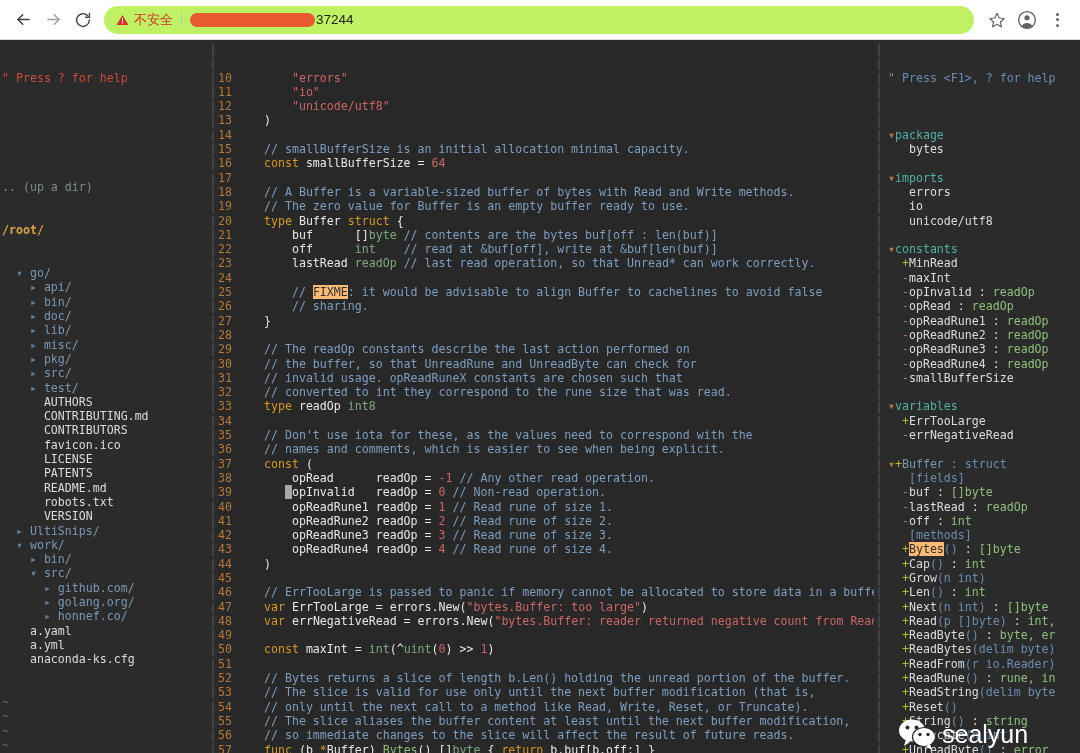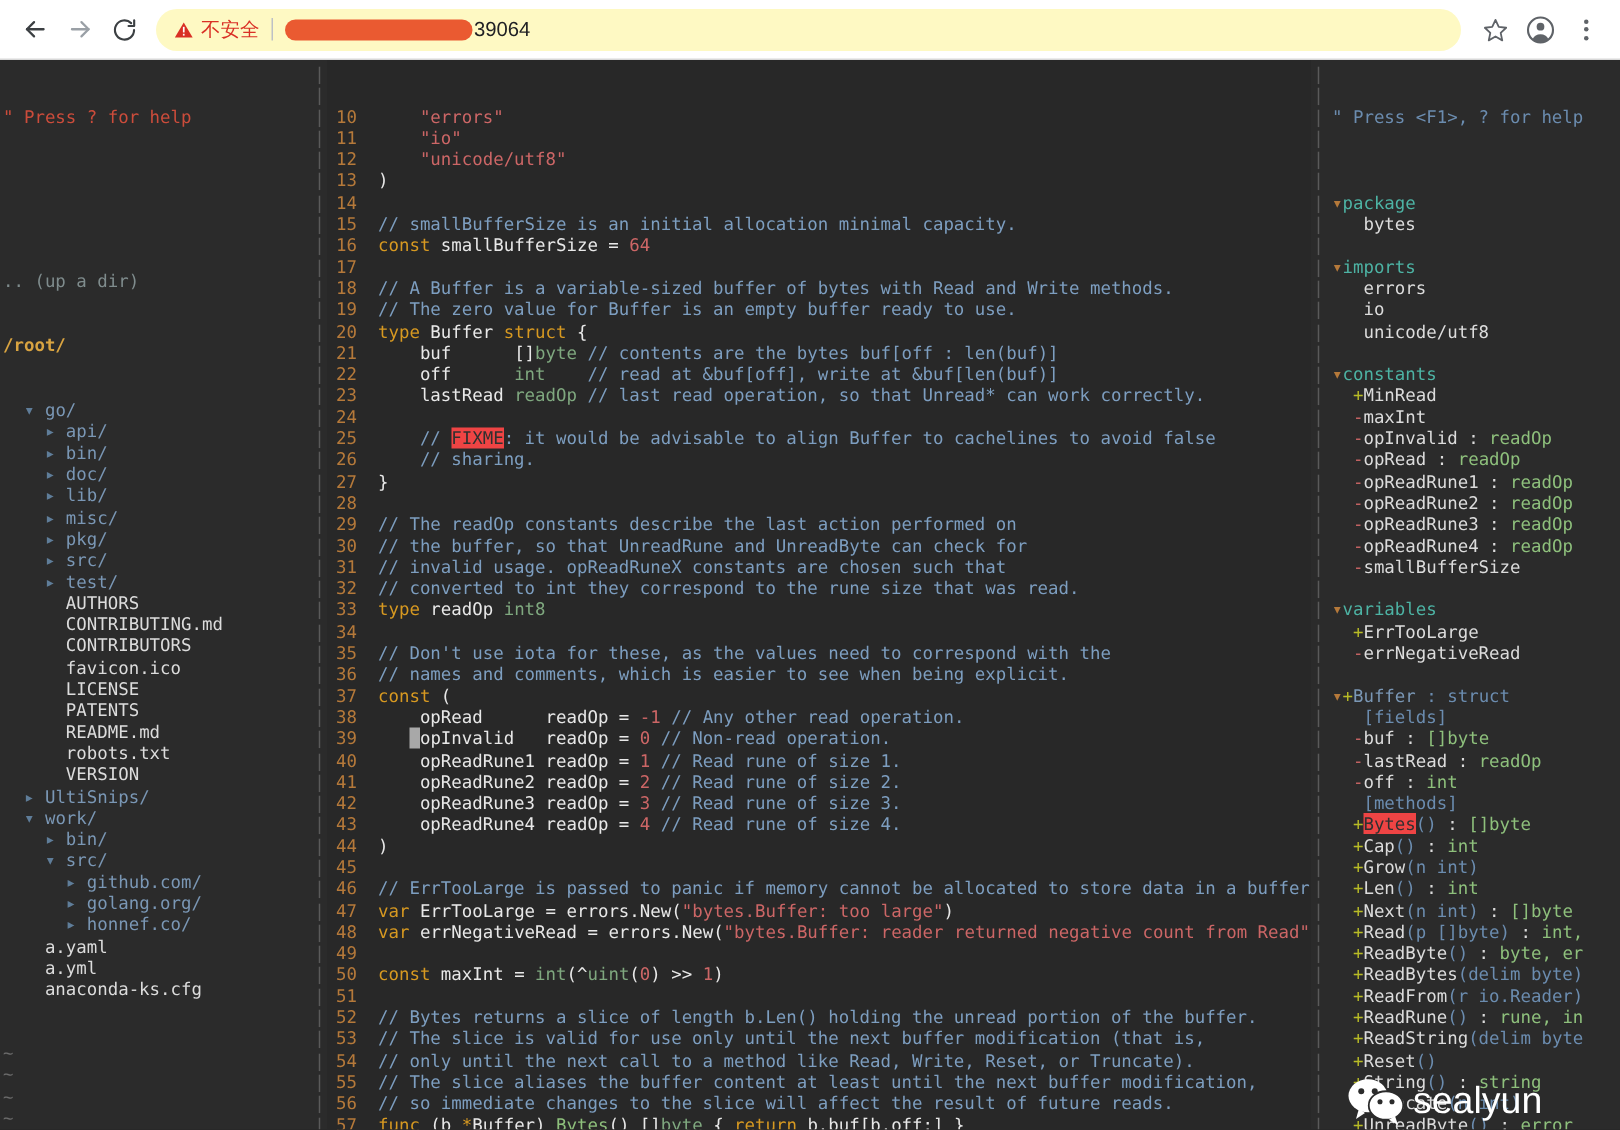--- a/index.html
+++ b/index.html
@@ -27,21 +27,21 @@
     flex: none;
   }
   .nav-btn.back { color: #3c4043; }
   .nav-btn.fwd  { color: #9aa0a6; }
   .nav-btn svg { display:block; }
 
   .omnibox {
     flex: 1 1 auto;
     height: 28px;
     margin: 0 8px 0 6px;
-    background: #fef9c3;
+    background: #bef264;
     border-radius: 14px;
     display: flex; align-items: center;
     padding: 0 12px;
     overflow: hidden;
   }
   .warn-tri {
     width: 13px; height: 12px; flex: none;
     margin-right: 5px;
   }
   .not-secure {
@@ -105,32 +105,32 @@
   
   .help     { color: #cc4c3b; }
   .updir    { color: #7f8c8d; margin-top: 24px; }
   .rootpath { color: #d9a441; font-weight: bold; }
   .dir      { color: #7a97b5; }
   .file     { color: #dcdcdc; text-align: center; }
   .arrow    { color: #5f7d99; }
   .tilde    { color: #6b6b6b; }
 
   
-  .lnum { color: #b5793a; display: inline-block; width: 26px; text-align: center; margin-right: 8px; }
+  .lnum { color: #b5793a; display: inline-block; width: 26px; text-align: left; margin-right: 20px; }
 
   
   .cmt   { color: #7d9ec0; }
   .str   { color: #cc6666; }
   .kw    { color: #d79921; }
   .typ   { color: #7fa87f; }
   .ident { color: #e8e8e8; }
   .num   { color: #cc6666; }
   .punc  { color: #e8e8e8; }
   .fn    { color: #8ec07c; }
-  .hl    { background: #ef4444; color: #303030; }
+  .hl    { background: #fdba74; color: #303030; }
   .cursor { background: #a8a8a8; color: #282828; }
 
   
   .tb-help   { color: #6b8caf; }
   .tb-kind   { color: #4db3a4; margin-top: 24px; }
   .tb-fold   { color: #b5793a; }
   .tb-plus   { color: #b8bb26; }
   .tb-minus  { color: #cc6666; }
   .tb-name   { color: #dcdcdc; }
   .tb-type   { color: #8ec07c; }
@@ -176,21 +176,21 @@
 
   <div class="omnibox">
     <svg class="warn-tri" viewBox="0 0 16 14">
       <polygon points="8,0.8 15.3,13.2 0.7,13.2" fill="#d93025"></polygon>
       <rect x="7.3" y="4.4" width="1.4" height="4.6" fill="#ffffff"></rect>
       <rect x="7.3" y="10.1" width="1.4" height="1.5" fill="#ffffff"></rect>
     </svg>
     <span class="not-secure">不安全</span>
     <span class="omni-sep"></span>
     <span class="redaction"></span>
-    <span class="url-tail">39064</span>
+    <span class="url-tail">37244</span>
   </div>
 
   <div class="tool-icons">
     <div class="tool-icon">
       <svg width="18" height="18" viewBox="0 0 24 24" fill="none" stroke="#5f6368" stroke-width="1.6" stroke-linejoin="round">
           <polygon points="12,3 14.9,9.3 21.5,10 16.6,14.6 18,21.2 12,17.8 6,21.2 7.4,14.6 2.5,10 9.1,9.3"></polygon>
         </svg>
     </div>
     <div class="tool-icon">
       <svg width="20" height="20" viewBox="0 0 24 24" fill="#5f6368">

